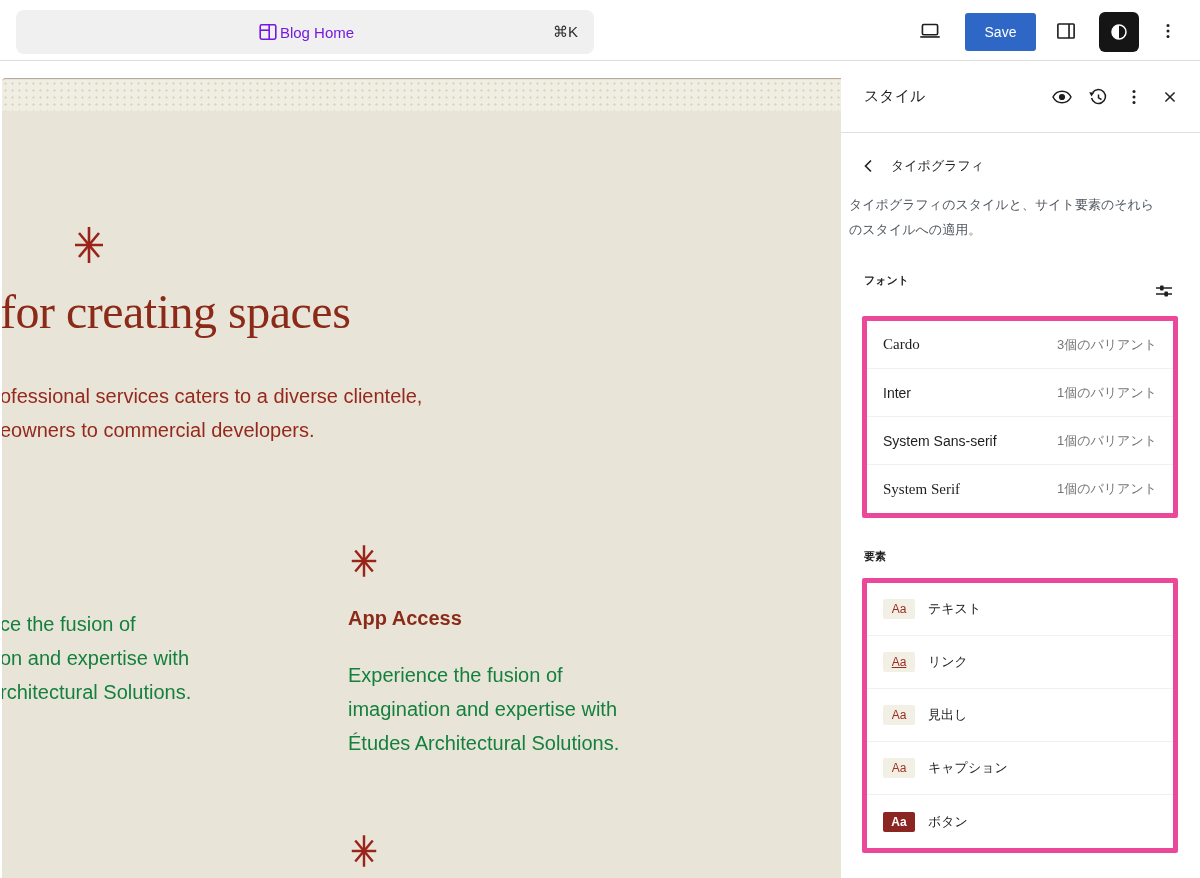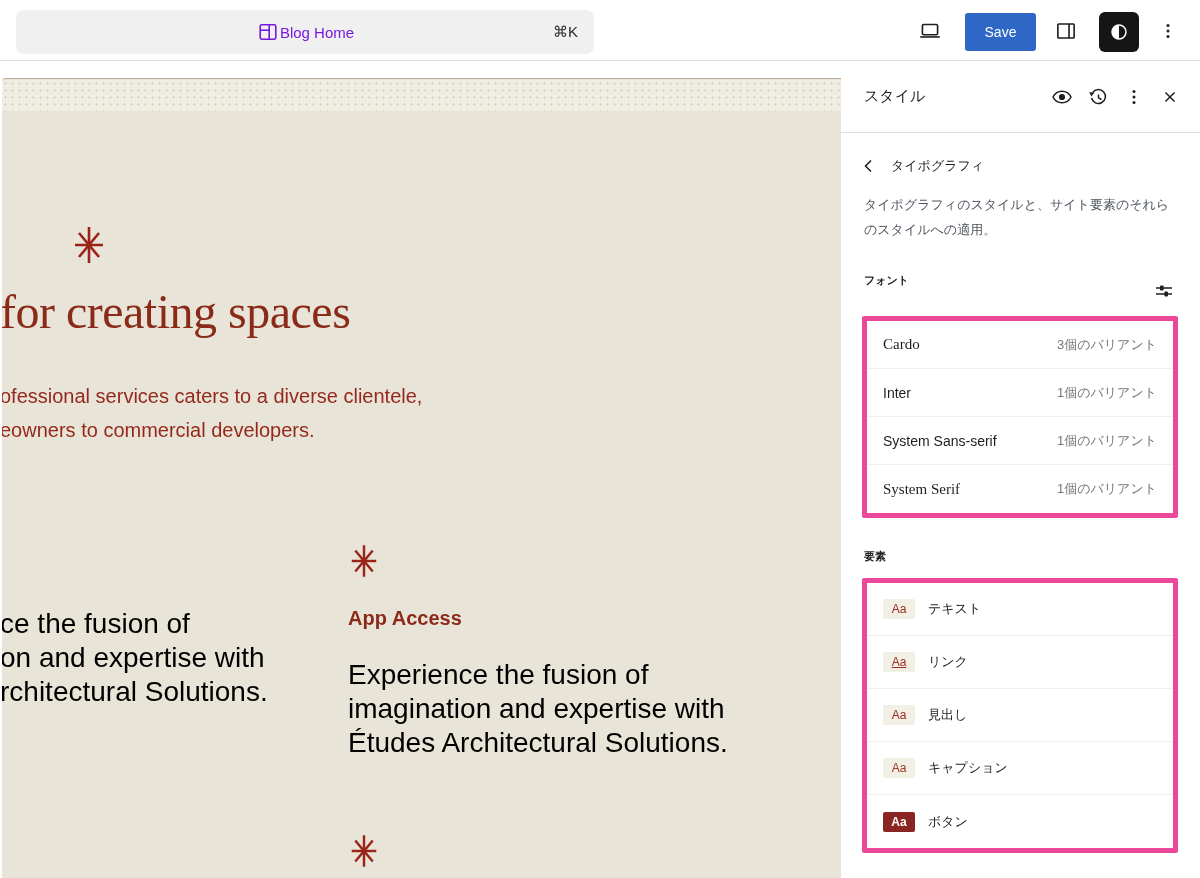--- a/index.html
+++ b/index.html
@@ -25,30 +25,30 @@
   .site-canvas { position:absolute; left:2px; top:17px; width:839px; height:805px; background:#e8e5d8; border-top:1px solid #b9a99c; border-top-left-radius:4px; overflow:hidden; }
   .site-header-band { position:absolute; left:0; top:1px; width:100%; height:31px; background:#f0ede2;
     background-image:radial-gradient(circle, rgba(170,158,120,0.28) 1px, transparent 1.3px); background-size:7px 7px; }
   .asterisk { position:absolute; }
   .hero-heading { position:absolute; left:-2px; top:205px; font-family:"Liberation Serif","DejaVu Serif",serif; font-size:48px; font-weight:400; color:#8c2a19; letter-spacing:-0.5px; white-space:nowrap; cursor:text; }
   .hero-body { position:absolute; left:-2px; top:300px; font-size:20px; line-height:34px; color:#96281c; white-space:nowrap; cursor:text; }
   .col { position:absolute; top:528px; cursor:text; }
   .col-1 { left:-2px; }
   .col-2 { left:346px; }
   .col h3 { font-size:20px; font-weight:700; color:#8c2a19; margin-bottom:28px; white-space:nowrap; }
-  .col p { font-size:28px; line-height:34px; color:#000000; white-space:nowrap; }
+  .col p { font-size:20px; line-height:34px; color:#15803d; white-space:nowrap; }
 
   
   .sidebar { position:absolute; left:841px; top:61px; width:359px; height:817px; background:#fff; }
   .sb-header { position:absolute; left:0; top:0; width:100%; height:72px; border-bottom:1px solid #e0e0e0; display:flex; align-items:center; padding:0 12px 0 23px; }
   .sb-title { font-size:15px; font-weight:500; color:#1e1e1e; flex:1; }
   .sb-header .icon-btn { width:36px; height:36px; }
   .sb-back { position:absolute; left:12px; top:89px; height:32px; display:flex; align-items:center; gap:14px; background:none; border:none; cursor:pointer; padding:0 8px; }
   .sb-back-label { font-size:13px; color:#1e1e1e; }
-  .sb-desc { position:absolute; left:23px; top:131px; width:314px; font-size:13px; line-height:25px; color:#50575e; }
+  .sb-desc { position:absolute; left:8px; top:131px; width:314px; font-size:13px; line-height:25px; color:#50575e; }
   .sb-section-label { position:absolute; left:23px; font-size:11px; font-weight:600; color:#1e1e1e; }
   .lbl-fonts { top:212px; }
   .btn-font-settings { position:absolute; right:16px; top:210px; }
   .card { position:absolute; left:21px; width:316px; border:5px solid #ec4899; border-radius:2px; background:#fff; }
   .fonts-card { top:255px; }
   .row { display:flex; align-items:center; width:100%; background:none; border:none; border-bottom:1px solid #f0f0f0; cursor:pointer; text-align:left; font-family:inherit; padding:0 16px; }
   .row:last-child { border-bottom:none; }
   .font-row { height:48px; justify-content:space-between; }
   .font-name { font-size:14px; color:#1e1e1e; }
   .font-name.serif { font-family:"Liberation Serif","DejaVu Serif",serif; font-size:15px; }

